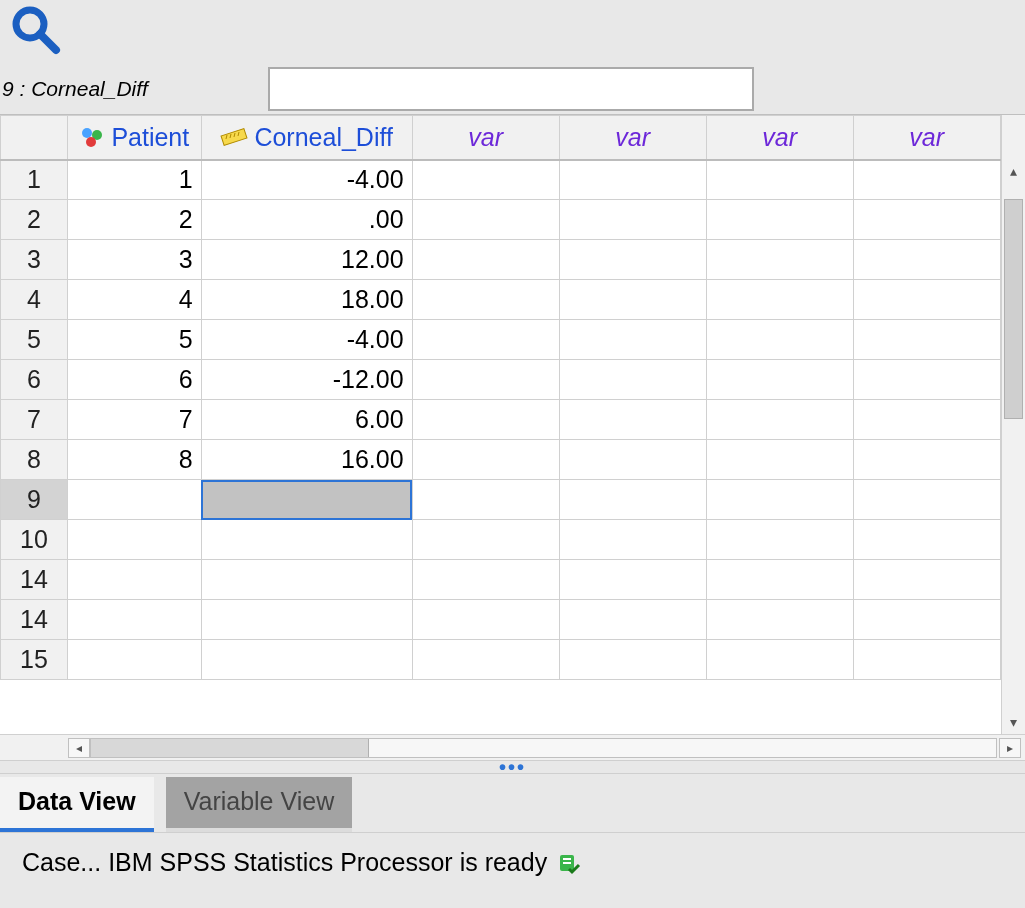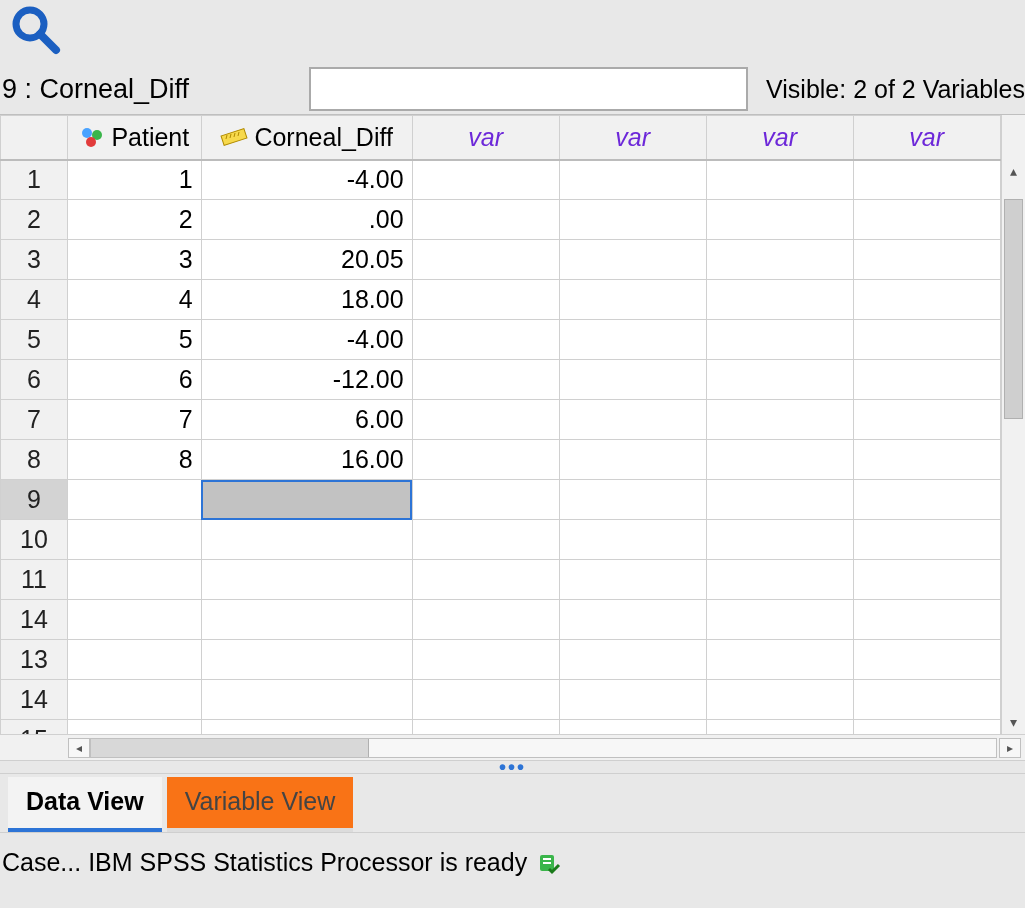--- a/index.html
+++ b/index.html
@@ -27,22 +27,23 @@
     display: flex;
     align-items: center;
     height: 50px;
     width: 100%;
     font-size: 24px;
     gap: 10px;
     padding-left: 2px;
   }
   .cell-indicator {
     white-space: nowrap;
-    font-size: 27px;
+    font-size: 21px;
     padding-right: 110px;
+    font-style: italic;
   }
   .value-box {
     width: 486px;
     height: 44px;
     background: #ffffff;
     border: 2px solid #aaa;
     font-size: 22px;
     padding: 4px 6px;
   }
   .visible-label {
@@ -66,21 +67,21 @@
     border: 1px solid #d0d0d0;
     height: 40px;
     font-size: 25px;
     padding: 0 8px;
     overflow: hidden;
     white-space: nowrap;
   }
   table.grid thead th {
     background: #f1f1f1;
     font-weight: normal;
-    color: #000000;
+    color: #1d4ed8;
     height: 44px;
     font-size: 25px;
     border-bottom: 2px solid #bcbcbc;
   }
   table.grid thead th.empty-var {
     color: #6d28d9;
     font-style: italic;
   }
   .rownum-col { width: 66px; }
   .col-patient { width: 132px; }
@@ -189,72 +190,71 @@
     font-size: 20px;
     letter-spacing: 2px;
     line-height: 6px;
     font-weight: bold;
   }
   .tabs-row {
     display: flex;
     align-items: flex-end;
     height: 58px;
     background: #e8e8e8;
-    padding-left: 8px;
-    gap: 5px;
+    padding-left: 0;
+    gap: 12px;
   }
   .tab {
     padding: 10px 18px 12px 18px;
     font-size: 25px;
     color: #333;
     border-bottom: 4px solid transparent;
     cursor: pointer;
   }
   .tab.active {
     font-weight: bold;
     color: #000;
     border-bottom: 4px solid #2d74d6;
     background: #f3f3f3;
   }
   .tab.inactive {
     color: #444;
-    background: #f97316;
+    background: #a3a3a3;
     border-bottom: 4px solid #dcdcdc;
   }
   .status-bar {
     height: 60px;
     display: flex;
     align-items: center;
     font-size: 25px;
     padding-left: 2px;
     gap: 8px;
     border-top: 1px solid #cfcfcf;
     background: #e8e8e8;
   }
-  .status-left { white-space: nowrap; }
+  .status-left { white-space: nowrap; margin-left: 20px; }
   .status-mid { width: 110px; }
   .status-unicode { white-space: nowrap; }
   .ready-icon { display:inline-flex; vertical-align: middle; margin-left:2px;}
 </style>
 </head>
 <body>
 
 <div class="toolbar-top">
   <div class="search-icon-wrap">
     <svg width="56" height="56" viewBox="0 0 56 56">
       <circle cx="22" cy="22" r="14" stroke="#1b5fc1" stroke-width="7" fill="none"></circle>
       <line x1="32" y1="32" x2="48" y2="48" stroke="#1b5fc1" stroke-width="8" stroke-linecap="round"></line>
     </svg>
   </div>
 </div>
 
 <div class="info-row">
   <span class="cell-indicator">9 : Corneal_Diff</span>
   <input class="value-box" type="text" value="" style="">
-  <span class="visible-label">Visible: 2 of 2 Variables</span>
 </div>
 
 <div class="grid-area">
   <table class="grid">
     <colgroup>
       <col class="rownum-col">
       <col class="col-patient">
       <col class="col-corneal">
       <col class="col-var">
       <col class="col-var">
@@ -315,21 +315,21 @@
           <td class="datacell">.00</td>
           <td class="datacell"></td>
           <td class="datacell"></td>
           <td class="datacell"></td>
           <td class="datacell"></td>
           <td style="background: rgb(241, 241, 241); border-left: none;"></td>
         </tr>
         <tr>
           <td class="rownum">3</td>
           <td class="datacell">3</td>
-          <td class="datacell">20.05</td>
+          <td class="datacell">12.00</td>
           <td class="datacell"></td>
           <td class="datacell"></td>
           <td class="datacell"></td>
           <td class="datacell"></td>
           <td style="background: rgb(241, 241, 241); border-left: none;"></td>
         </tr>
         <tr>
           <td class="rownum">4</td>
           <td class="datacell">4</td>
           <td class="datacell">18.00</td>
@@ -393,41 +393,21 @@
           <td class="rownum">10</td>
           <td class="datacell"></td>
           <td class="datacell"></td>
           <td class="datacell"></td>
           <td class="datacell"></td>
           <td class="datacell"></td>
           <td class="datacell"></td>
           <td style="background: rgb(241, 241, 241); border-left: none;"></td>
         </tr>
         <tr>
-          <td class="rownum">11</td>
-          <td class="datacell"></td>
-          <td class="datacell"></td>
-          <td class="datacell"></td>
-          <td class="datacell"></td>
-          <td class="datacell"></td>
-          <td class="datacell"></td>
-          <td style="background: rgb(241, 241, 241); border-left: none;"></td>
-        </tr>
-        <tr>
           <td class="rownum">14</td>
-          <td class="datacell"></td>
-          <td class="datacell"></td>
-          <td class="datacell"></td>
-          <td class="datacell"></td>
-          <td class="datacell"></td>
-          <td class="datacell"></td>
-          <td style="background: rgb(241, 241, 241); border-left: none;"></td>
-        </tr>
-        <tr>
-          <td class="rownum">13</td>
           <td class="datacell"></td>
           <td class="datacell"></td>
           <td class="datacell"></td>
           <td class="datacell"></td>
           <td class="datacell"></td>
           <td class="datacell"></td>
           <td style="background: rgb(241, 241, 241); border-left: none;"></td>
         </tr>
         <tr>
           <td class="rownum">14</td>

